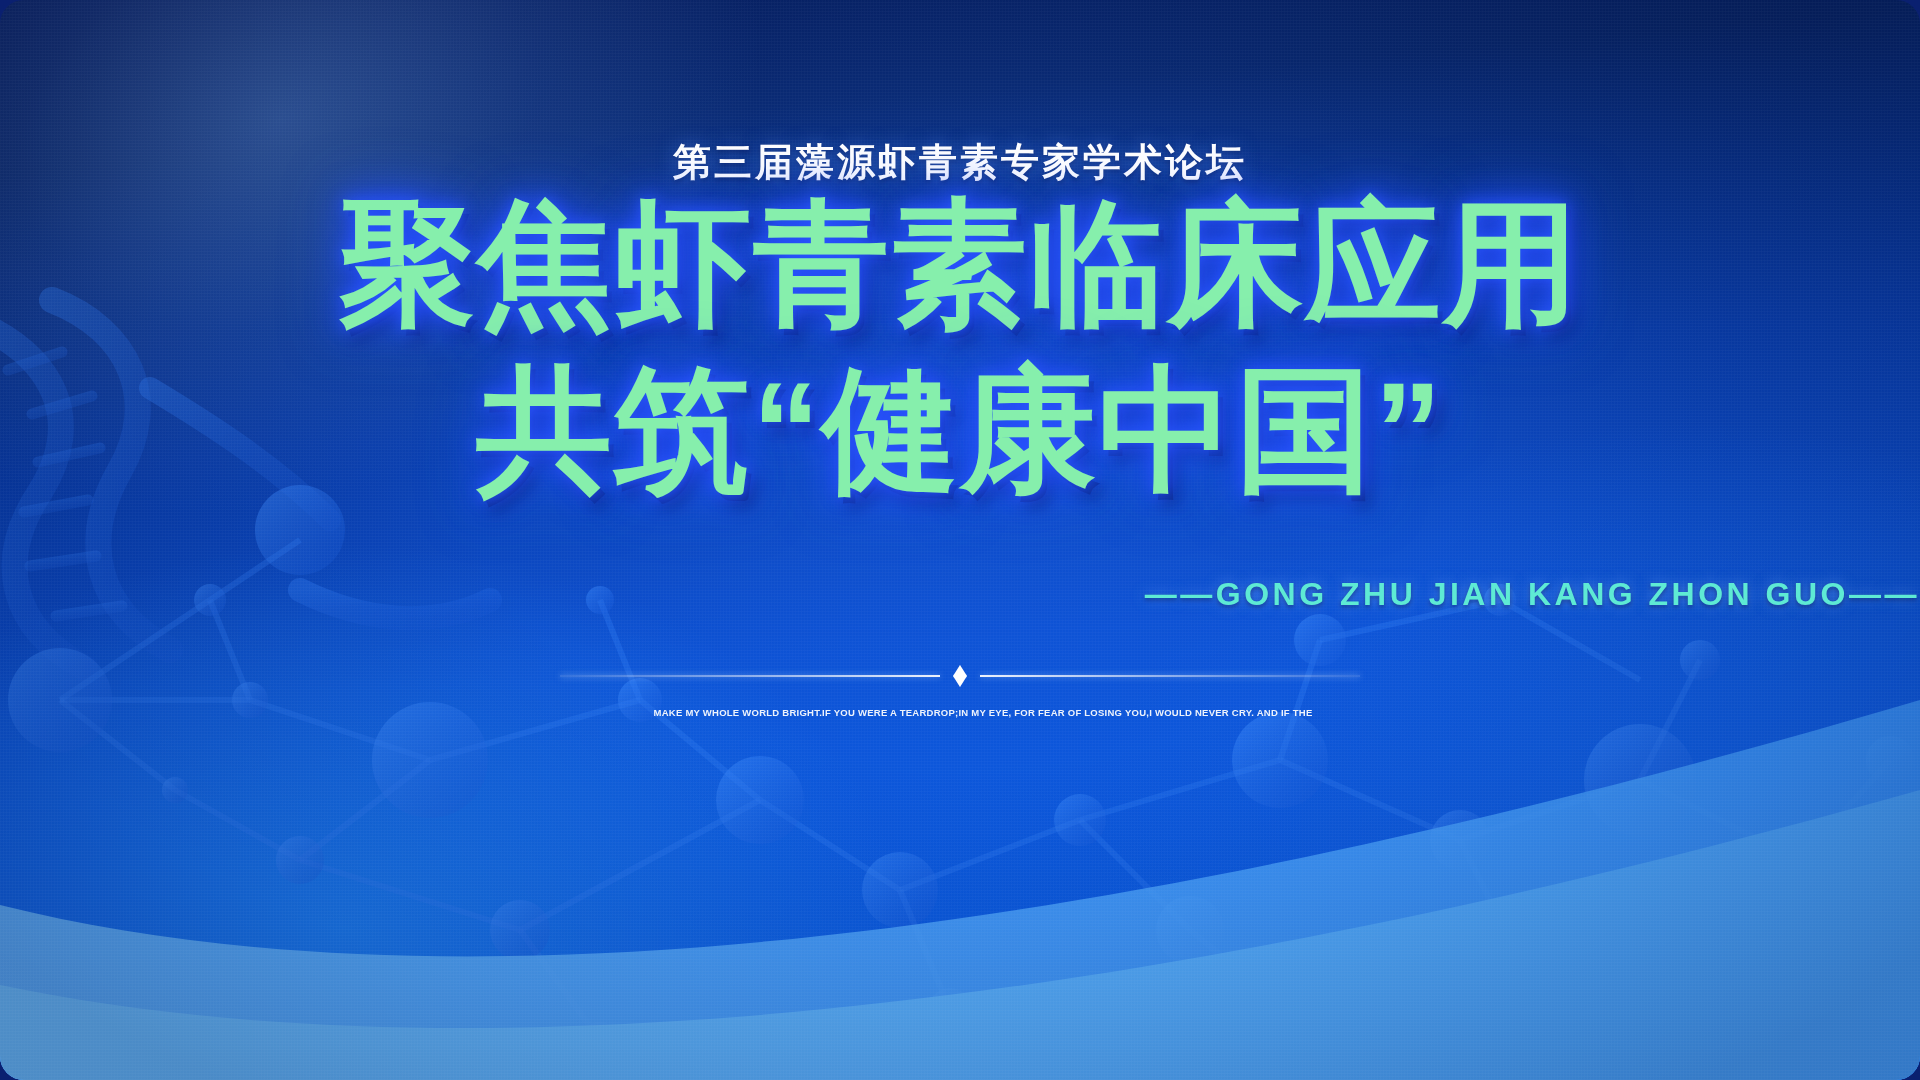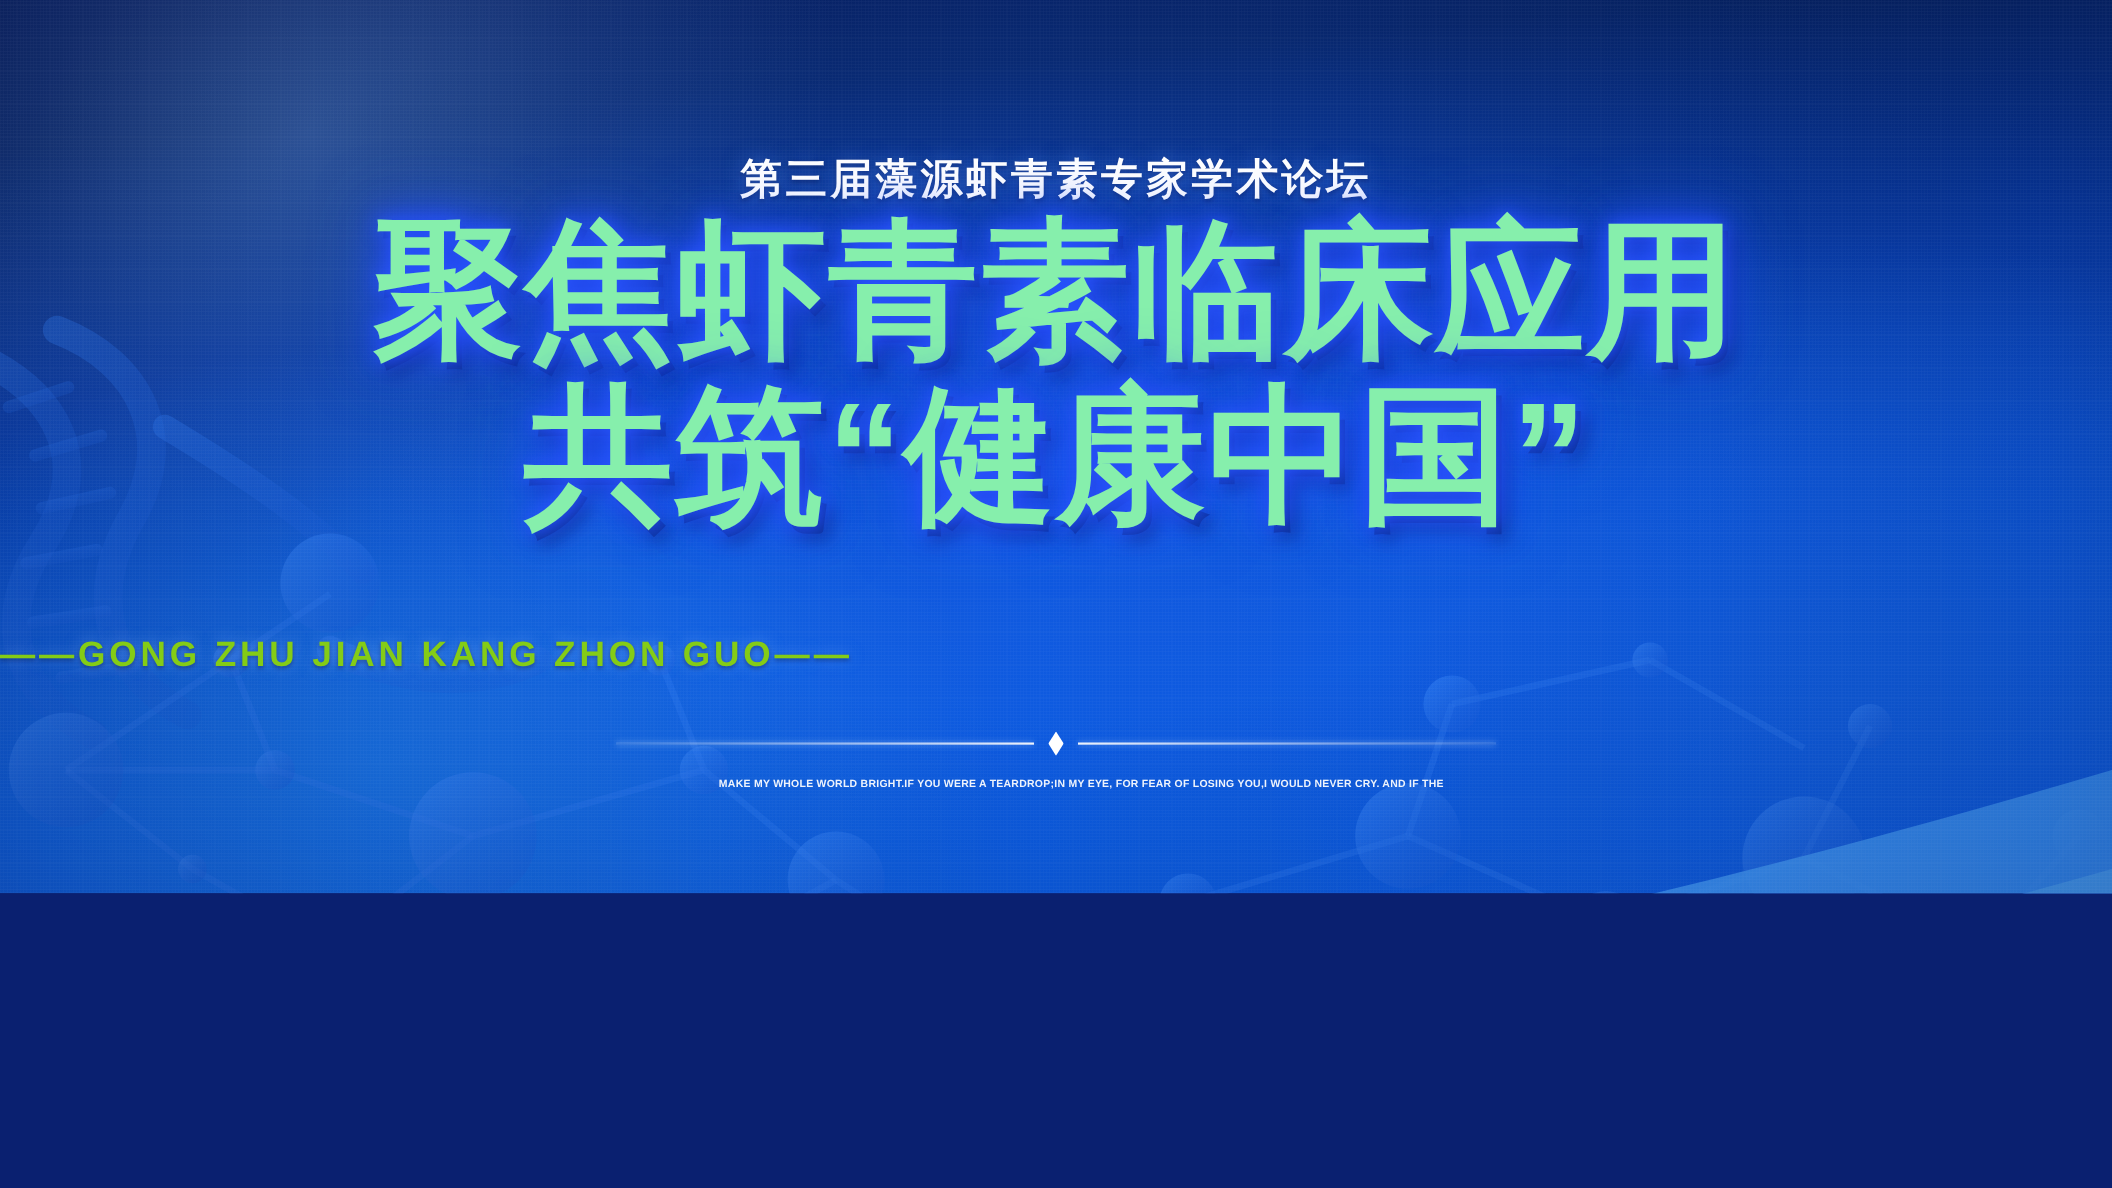--- a/index.html
+++ b/index.html
@@ -5,22 +5,23 @@
   * { margin:0; padding:0; box-sizing:border-box; }
   html, body {
     width:1920px; height:1080px;
     overflow:hidden;
     background:#0a2070;
     font-family:"Liberation Sans", sans-serif;
   }
 
   #stage {
     position:relative;
-    width:1920px; height:812px;
+    width:1920px; height:1080px;
     overflow:hidden;
+    border-radius:24px;
   }
 
   
   .bg-base {
     position:absolute; inset:0;
     background:
       radial-gradient(ellipse 900px 620px at 18% 86%, #1a7bf0 0%, rgba(26,123,240,0) 62%),
       radial-gradient(ellipse 1000px 700px at 88% 78%, #0f62e8 0%, rgba(15,98,232,0) 60%),
       radial-gradient(ellipse 1300px 800px at 50% 100%, #0a5fe6 0%, rgba(10,95,230,0) 70%),
       linear-gradient(175deg, #061a56 0%, #06215f 14%, #073aa6 38%, #0a4fd2 58%, #0b57e0 74%, #0d5fe8 100%);
@@ -77,26 +78,26 @@
     white-space:nowrap;
     letter-spacing:2px;
     text-shadow:
       0 0 16px #2b56ff,
       0 0 34px #1f46f7,
       0 0 62px rgba(40,90,255,.85),
       5px 6px 0 rgba(8,30,110,.55),
       9px 11px 16px rgba(3,14,70,.55);
   }
   .title-line.l1 { font-size:136px; }
-  .title-line.l2 { font-size:136px; margin-top:14px; }
+  .title-line.l2 { font-size:136px; margin-top:30px; }
 
   .pinyin {
     position:absolute; left:0; right:0; top:576px;
-    text-align:left;
-    color:#84cc16;
+    text-align:right;
+    color:#5eead4;
     font-size:32px;
     font-weight:700;
     letter-spacing:3.5px;
     white-space:nowrap;
     text-shadow:0 0 14px rgba(120,175,255,.6), 0 2px 4px rgba(0,10,60,.5);
   }
 
   .divider {
     position:absolute; left:560px; top:669px;
     width:800px; height:14px;

